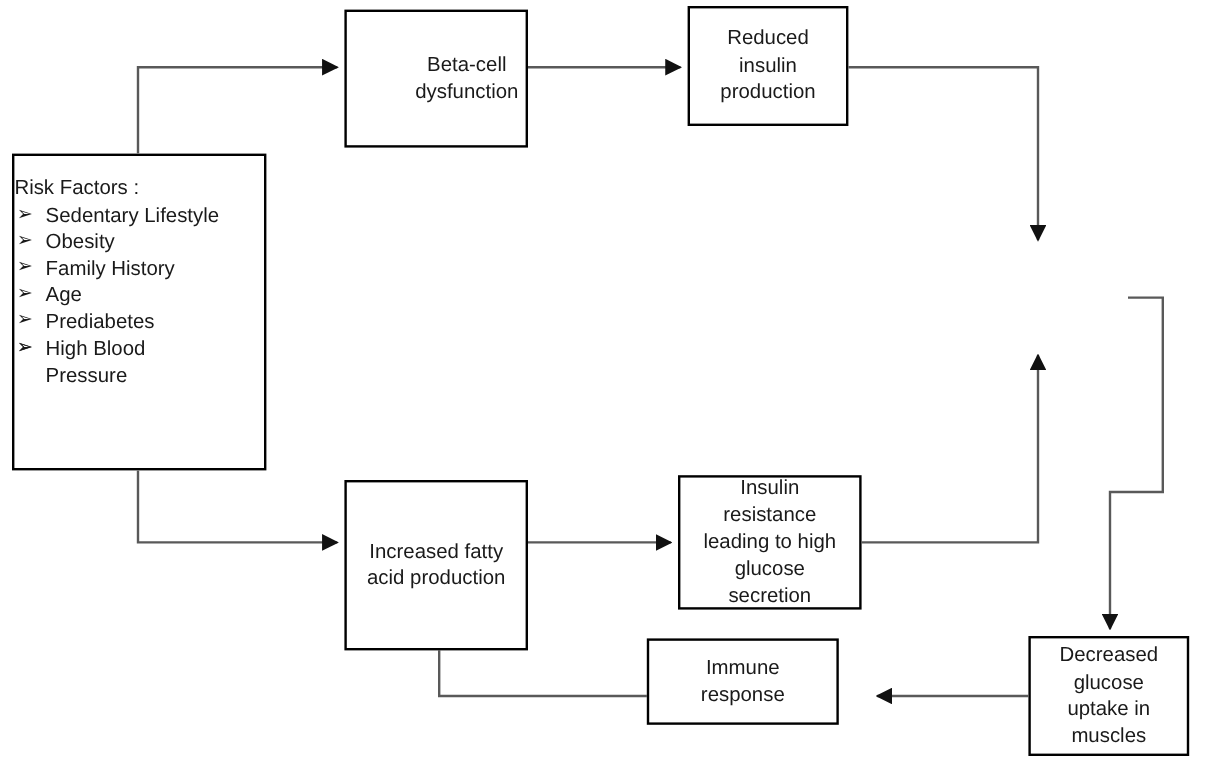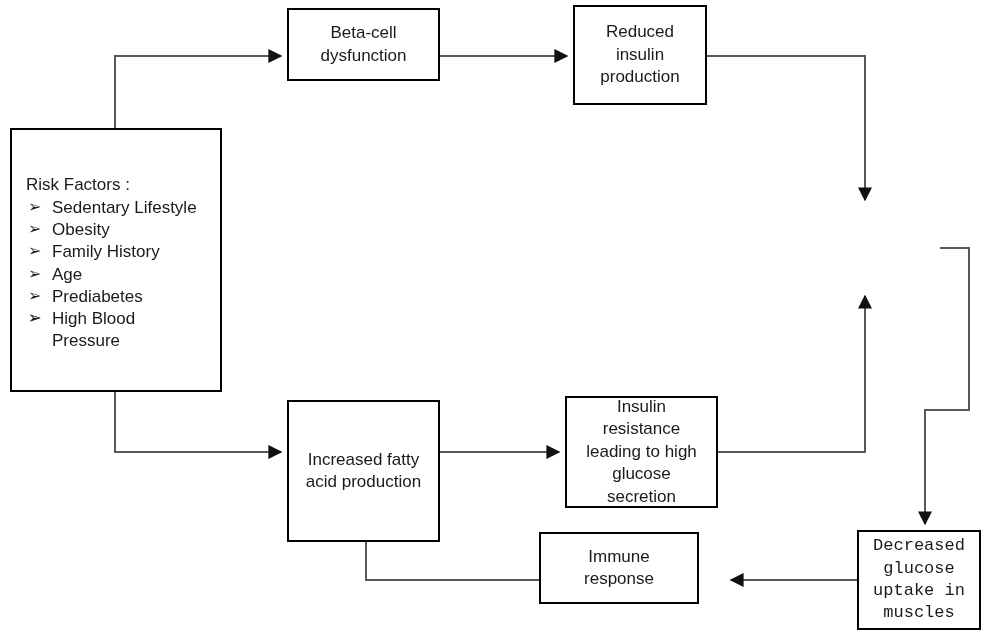--- a/index.html
+++ b/index.html
@@ -39,26 +39,26 @@
     line-height: 1.32;
     color: #1a1a1a;
     z-index: 2;
   }
   .node .label {
     display: block;
     padding: 0 6px;
     white-space: pre-line;
   }
   .node-risk {
-    align-items: center;
+    align-items: flex-start;
     justify-content: flex-start;
     text-align: left;
     font-size: 17px;
     line-height: 1.30;
-    padding: 16px 10px 10px 14px;
+    padding: 16px 10px 10px 0;
   }
   .risk-title {
     display: block;
     margin-bottom: 1px;
     white-space: pre;
   }
   .risk-list {
     list-style: none;
     margin: 0;
     padding: 0;
@@ -117,21 +117,21 @@
         <li><span class="bullet">➢</span><span>Family History</span></li>
         <li><span class="bullet">➢</span><span>Age</span></li>
         <li><span class="bullet">➢</span><span>Prediabetes</span></li>
         <li><span class="bullet">➢</span></li>
         <li><span class="bullet">➢</span><span>High Blood
 Pressure</span></li>
       </ul>
     </div>
   </div>
 
-  <div class="node" style="left:287px; top:8px; width:153px; height:73px;">
+  <div class="node" style="left:287px; top:8px; width:153px; height:115px;justify-content:flex-end;">
     <span class="label">Beta-cell
 dysfunction</span>
   </div>
 
   <div class="node" style="left:573px; top:5px; width:134px; height:100px;">
     <span class="label">Reduced
 insulin
 production</span>
   </div>
 
@@ -147,20 +147,20 @@
 leading to high
 glucose
 secretion</span>
   </div>
 
   <div class="node" style="left:539px; top:532px; width:160px; height:72px;">
     <span class="label">Immune
 response</span>
   </div>
 
-  <div class="node" style="left:857px; top:530px; width:124px; height:100px;font-family:Liberation Mono, monospace;">
+  <div class="node" style="left:857px; top:530px; width:134px; height:100px;">
     <span class="label">Decreased
 glucose
 uptake in
 muscles</span>
   </div>
 
 </div>
 
 </body></html>

